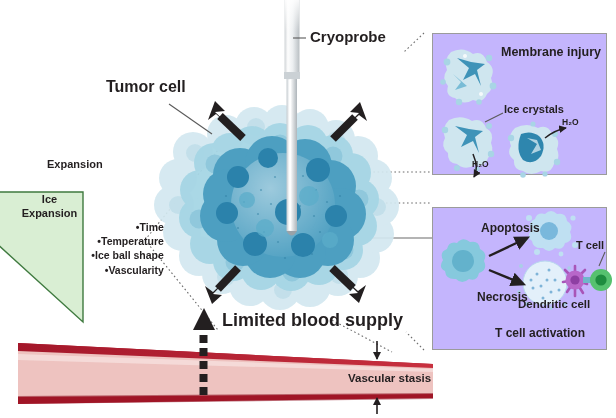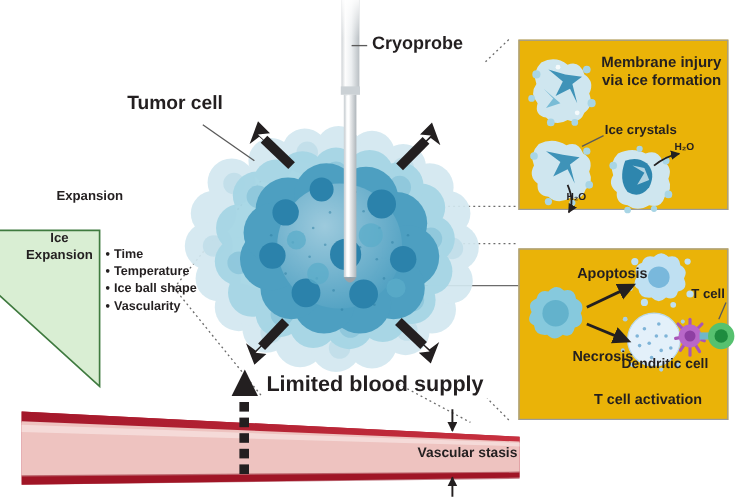--- a/index.html
+++ b/index.html
@@ -1,20 +1,20 @@
 <!DOCTYPE html>
 <html><head>
 <meta charset="utf-8">
 <style>
   html,body{margin:0;padding:0;background:#fff;}
   body{width:616px;height:418px;overflow:hidden;
        font-family:"Liberation Sans",sans-serif;color:#231f20;}
   #stage{position:relative;width:616px;height:358px;background:#fff;padding-left:36px;}
   .lbl{position:absolute;font-weight:bold;white-space:nowrap;line-height:1.1;}
-  .panel{position:absolute;background:#eab308;border:1.5px solid #9b9b9b;box-sizing:border-box;text-align:right;}
+  .panel{position:absolute;background:#c4b5fd;border:1.5px solid #9b9b9b;box-sizing:border-box;}
   svg{display:block;overflow:visible;}
   .svgfull{position:absolute;left:0;top:0;width:616px;height:418px;pointer-events:none;}
   .bullets{position:absolute;font-weight:bold;font-size:10.5px;line-height:14.2px;white-space:nowrap;}
   .bullets div:before{content:"\2022";display:inline-block;width:7px;}
 </style>
 </head>
 <body>
 
 <div id="stage">
 
@@ -254,21 +254,21 @@
   <div class="lbl" style="left:106px;top:78px;font-size:16px;">Tumor cell</div>
 
   <div class="lbl" style="left:47px;top:158px;font-size:11px;">Expansion</div>
 
   <div style="position:absolute;left:16px;top:192px;width:67px;text-align:center;
               font-weight:bold;font-size:11px;line-height:14px;">
     <div>Ice</div>
     <div>Expansion</div>
   </div>
 
-  <div class="bullets" style="left:88px;top:205px;">
+  <div class="bullets" style="left:88px;top:220px;text-align:right;">
     <div>Time</div>
     <div>Temperature</div>
     <div>Ice ball shape</div>
     <div>Vascularity</div>
   </div>
 
   <div class="lbl" style="left:222px;top:311px;font-size:18px;">Limited blood supply</div>
 
   <div class="lbl" style="left:348px;top:372px;font-size:11.5px;">Vascular stasis</div>
 
@@ -333,21 +333,20 @@
 
       <path d="M52,88 L70,79" stroke="#5a5a5a" stroke-width="1.1" fill="none"></path>
 
       <path d="M40,120 Q46,134 41,143" stroke="#231f20" stroke-width="1.5" fill="none" marker-end="url(#ah2)"></path>
       <path d="M112,104 Q122,96 133,94" stroke="#231f20" stroke-width="1.5" fill="none" marker-end="url(#ah2)"></path>
     </svg>
 
     <div style="position:absolute;left:68px;top:11px;font-weight:bold;font-size:12.5px;
                 line-height:15px;white-space:nowrap;">
       <div>Membrane injury</div>
-      <div>via ice formation</div>
     </div>
 
     <div style="position:absolute;left:71px;top:69px;font-weight:bold;font-size:11px;
                 white-space:nowrap;">Ice crystals</div>
 
     <div style="position:absolute;left:39px;top:125px;font-weight:bold;font-size:8.5px;">H₂O</div>
 
     <div style="position:absolute;left:129px;top:83px;font-weight:bold;font-size:8.5px;">H₂O</div>
   </div>
 

